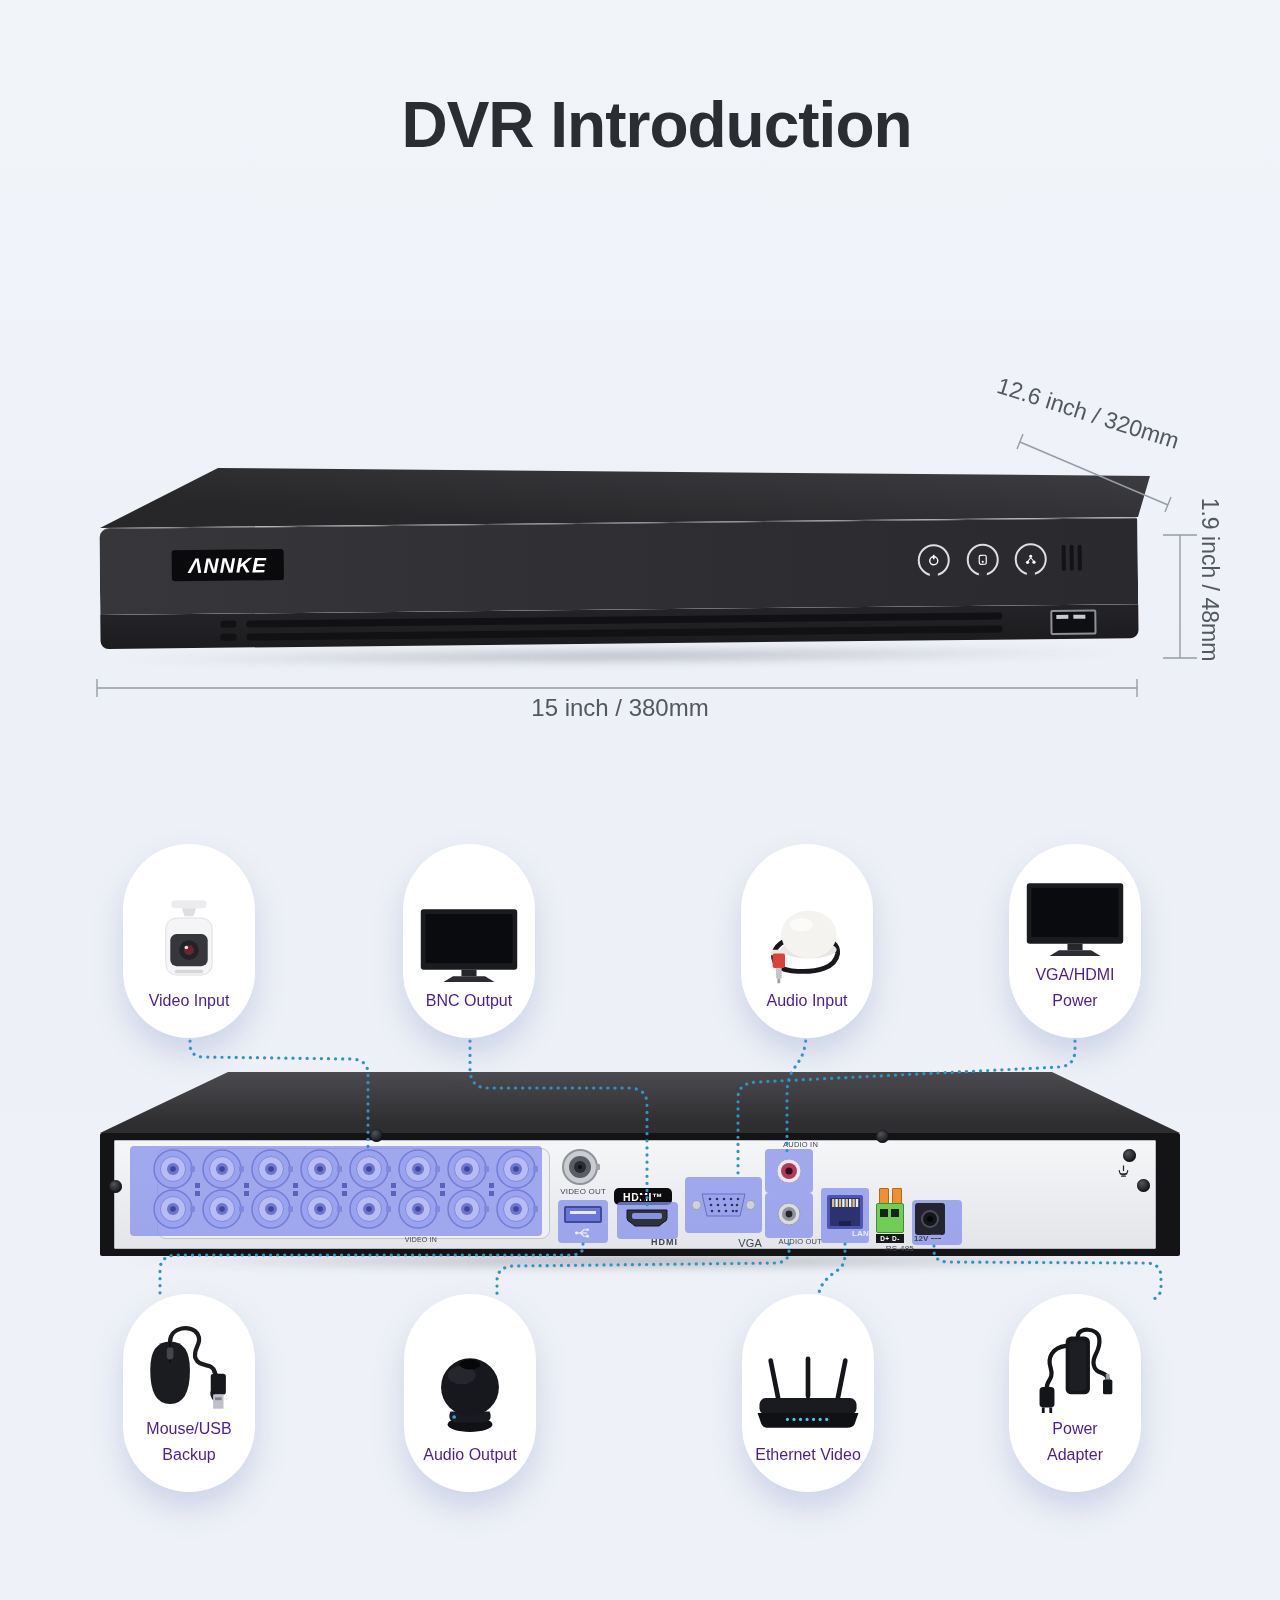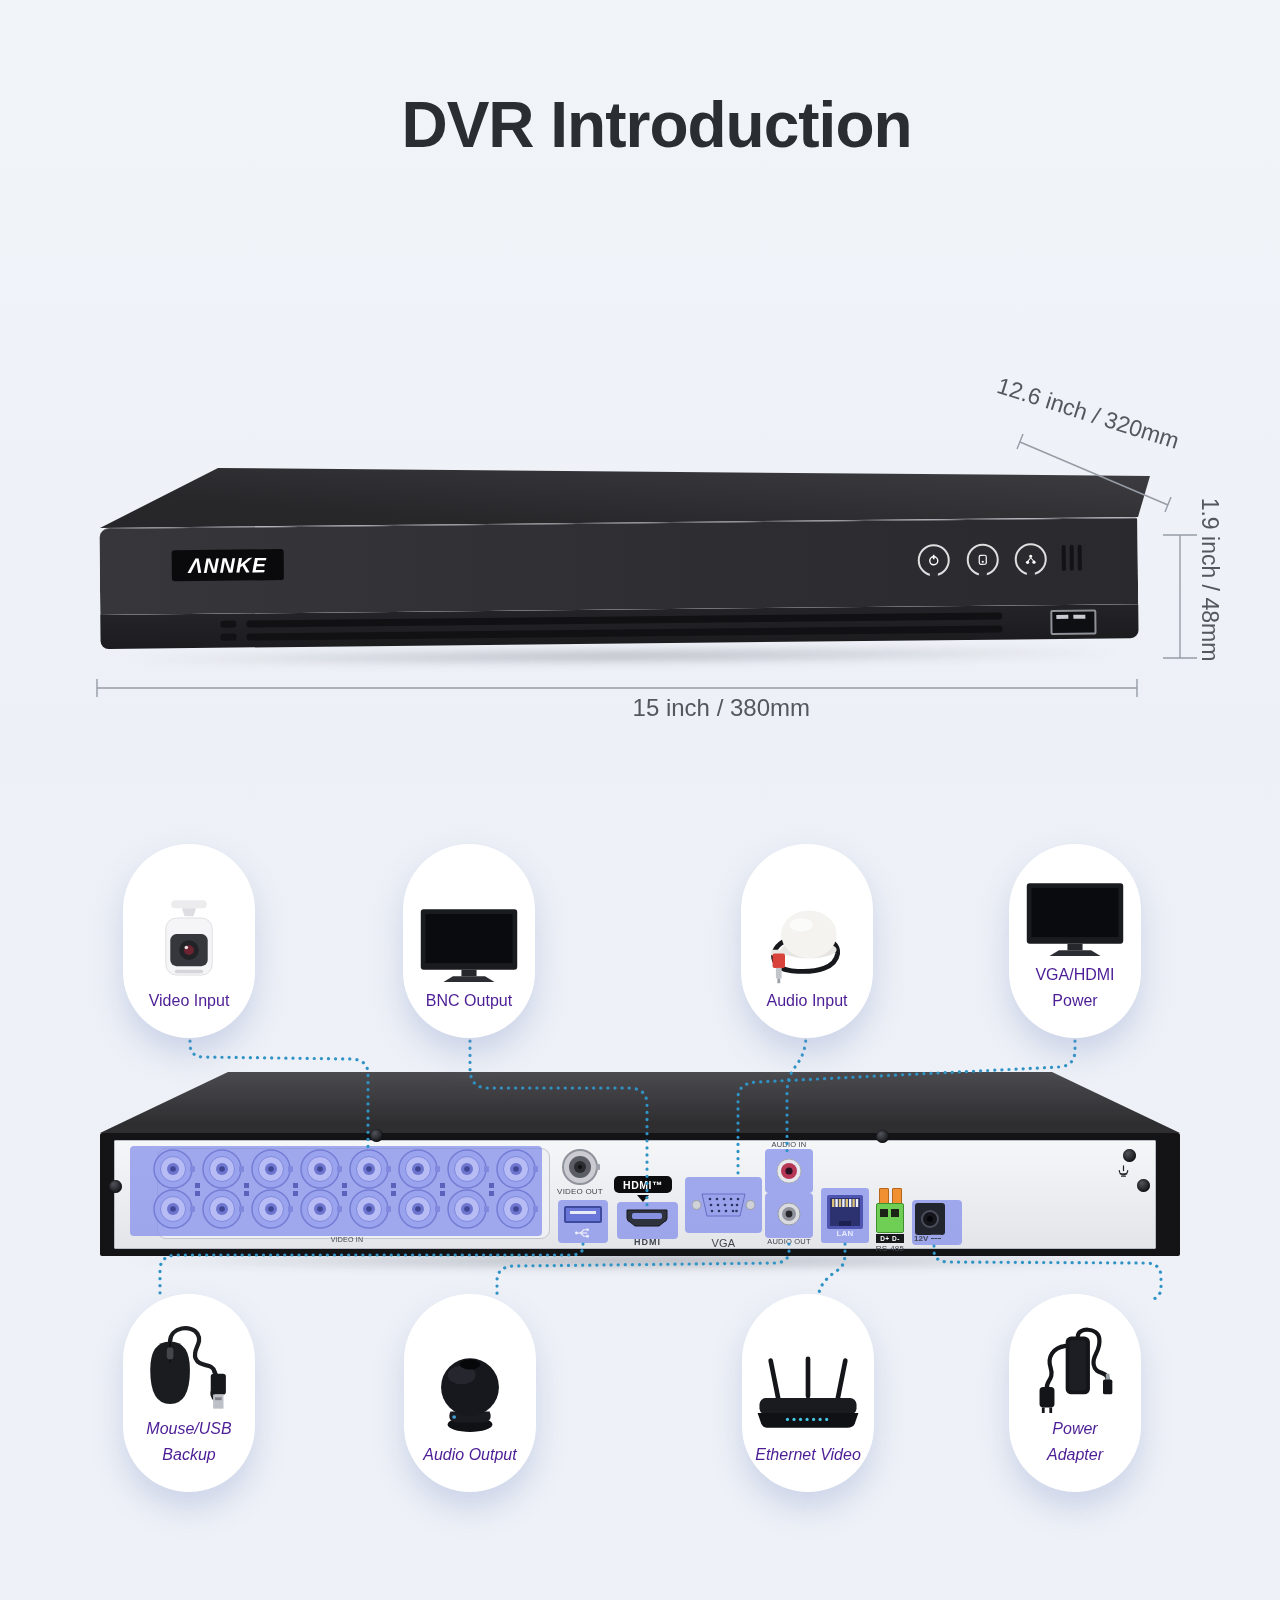--- a/index.html
+++ b/index.html
@@ -34,46 +34,46 @@
   .usb-front{position:absolute;left:950px;top:5px;width:42px;height:21px;background:#0e0f12;
     border:2px solid #8e9197;border-radius:2px;}
   .usb-front i{position:absolute;top:3px;width:12px;height:4px;background:#c8cbd1;}
   .f-shadow{position:absolute;left:108px;top:648px;width:1024px;height:16px;z-index:1;
     background:radial-gradient(ellipse at 50% 50%,rgba(30,35,50,.30),rgba(30,35,50,0) 70%);
     filter:blur(4px);transform:rotate(-0.4deg);}
   
   .dim{position:absolute;color:#53585f;font-size:23px;text-align:center;z-index:3;}
   .dim-depth{left:958px;top:400px;width:260px;transform:rotate(17.5deg);}
   .dim-height{left:1119px;top:566px;width:180px;transform:rotate(90deg);}
-  .dim-width{left:430px;top:694px;width:380px;font-size:24px;text-align:right;}
+  .dim-width{left:430px;top:694px;width:380px;font-size:24px;}
   
   .bubble{position:absolute;width:132px;height:194px;background:#fff;border-radius:66px;
     box-shadow:0 16px 30px rgba(125,145,200,.30);z-index:6;display:flex;flex-direction:column;
     align-items:center;box-sizing:border-box;padding:14px 6px 24px;}
-  .bubble.tall{height:198px;font-style:italic;}
+  .bubble.tall{height:198px;}
   .b-icon{flex:1;display:flex;align-items:flex-end;justify-content:center;}
   .b-label{margin-top:0;font-size:16px;line-height:26px;color:#4c1d95;text-align:center;}
   
   .rear{position:absolute;left:100px;top:1072px;width:1080px;height:184px;z-index:2;}
   .r-topface{position:absolute;left:0;top:0;width:1080px;height:61px;
     clip-path:polygon(128px 0,952px 0,1080px 61px,0 61px);
     background:linear-gradient(180deg,#4b4b4f 0%,#2e2e31 85%);}
   .r-face{position:absolute;left:0;top:61px;width:1080px;height:123px;background:#141416;border-radius:2px;}
   .r-panel{position:absolute;left:14px;top:7px;width:1040px;height:107px;
     background:linear-gradient(180deg,#f5f6f8,#e3e5e9);border:1px solid #b9bdc6;border-radius:1px;}
   .blue{position:absolute;background:rgba(132,143,235,.74);border-radius:4px;}
   .plate{position:absolute;left:57px;top:76px;width:391px;height:89px;background:#eff0f3;
     border:1.5px solid #c3c6cd;border-radius:9px;}
-  .p-label{position:absolute;color:#40454e;text-align:center;letter-spacing:.2px;}
+  .p-label{position:absolute;color:#40454e;text-align:right;letter-spacing:.2px;}
   .screw{position:absolute;width:13px;height:13px;border-radius:50%;
     background:radial-gradient(circle at 35% 30%,#52545b,#17181c 72%);
     box-shadow:inset 0 0 2px #000;}
   .r-shadow{position:absolute;left:112px;top:1252px;width:1056px;height:18px;z-index:1;
     background:radial-gradient(ellipse at 50% 50%,rgba(30,35,50,.32),rgba(30,35,50,0) 70%);filter:blur(4px);}
-  .hdmi-badge{position:absolute;left:514px;top:104px;width:58px;height:17px;background:#0c0c0e;
+  .hdmi-badge{position:absolute;left:514px;top:116px;width:58px;height:17px;background:#0c0c0e;
     border-radius:5px;color:#fff;font-size:10.5px;font-weight:700;display:flex;align-items:center;
     justify-content:center;letter-spacing:.5px;}
   .hdmi-tri{position:absolute;left:537px;top:123px;width:0;height:0;
     border-left:6px solid transparent;border-right:6px solid transparent;border-top:7px solid #0c0c0e;}
   .usb-conn{position:absolute;left:464px;top:134px;width:38px;height:17px;background:#6a77d8;
     border:2px solid #3e4a9e;border-radius:2px;box-sizing:border-box;}
   .usb-conn i{position:absolute;left:4px;top:3px;width:26px;height:3px;background:#e8eaf6;}
   .rs-green{position:absolute;left:776px;top:131px;width:28px;height:30px;background:#6fce54;
     border:1.5px solid #3f8f2e;border-radius:2px;box-sizing:border-box;}
   .rs-green i{position:absolute;top:5px;width:8px;height:8px;background:#1c2417;}

